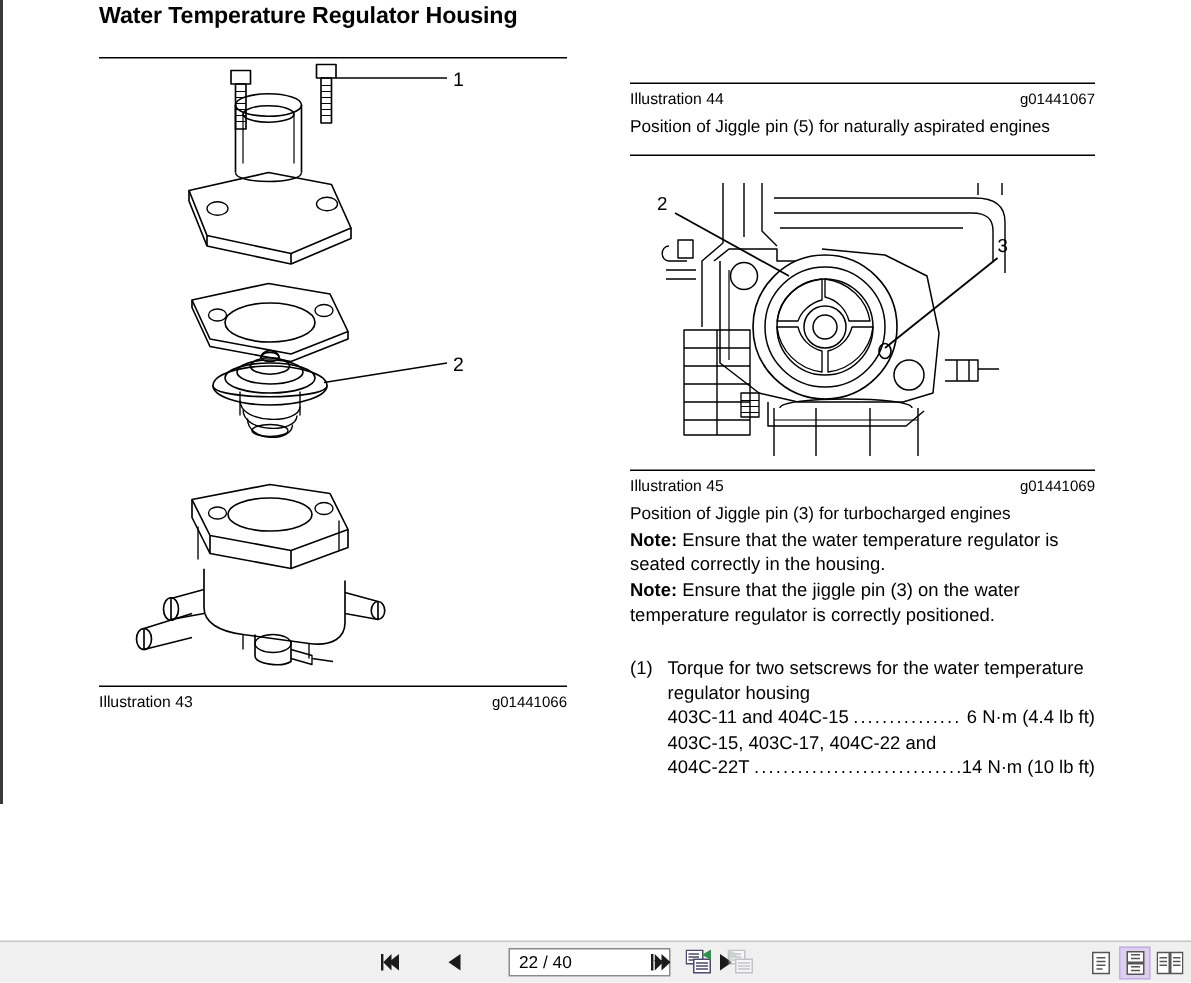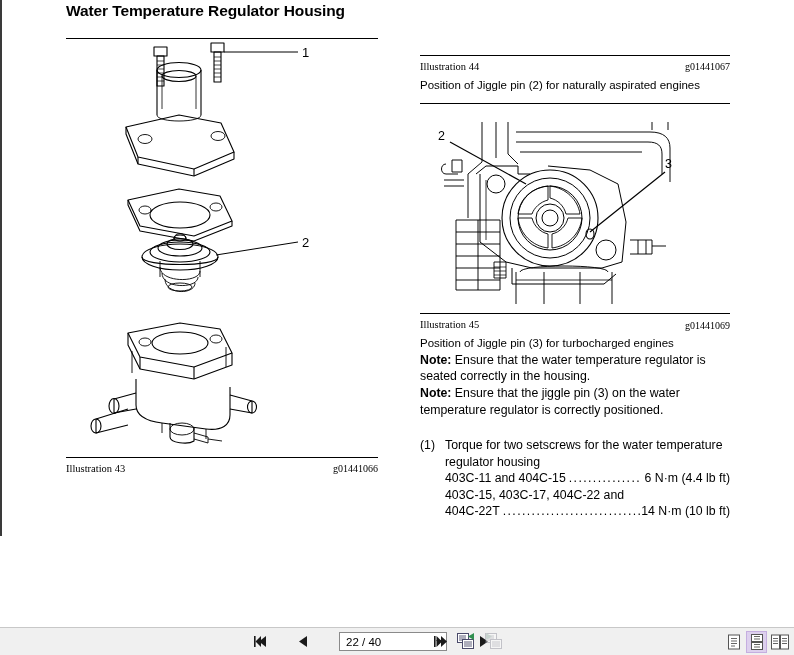--- a/index.html
+++ b/index.html
@@ -65,24 +65,23 @@
   .rule {
     height: 0;
     border-top: 1.6px solid #000;
     width: 100%;
   }
 
   
   .caption-row {
     display: flex;
     justify-content: space-between;
-    align-items: center;
+    align-items: flex-start;
     font-size: 10.5px;
     line-height: 1.5;
-    font-family: Liberation Serif, serif;
   }
   .caption-id { font-size: 10px; }
 
   .caption-desc {
     font-size: 11.5px;
     line-height: 1.45;
     padding-top: 2px;
   }
 
   
@@ -351,21 +350,21 @@
 
     <div class="col-right">
 
       <div class="rule"></div>
 
       <div class="caption-row" style="padding-top:3px">
         <span>Illustration 44</span>
         <span class="caption-id">g01441067</span>
       </div>
 
-      <div class="caption-desc">Position of Jiggle pin (2) for naturally aspirated engines</div>
+      <div class="caption-desc">Position of Jiggle pin (5) for naturally aspirated engines</div>
 
       <div style="height:10px"></div>
       <div class="rule"></div>
 
       <div class="figure" style="margin-top:18px">
         <svg width="310" height="185" viewBox="0 0 310 185" fill="none" stroke="#000" stroke-width="1" stroke-linejoin="round">
 
           <text x="18" y="18" font-size="12.5" font-family="Liberation Sans, sans-serif" fill="#000" stroke="none">2</text>
           <path d="M30 20 L106 62" stroke-width="1.2"></path>
 

